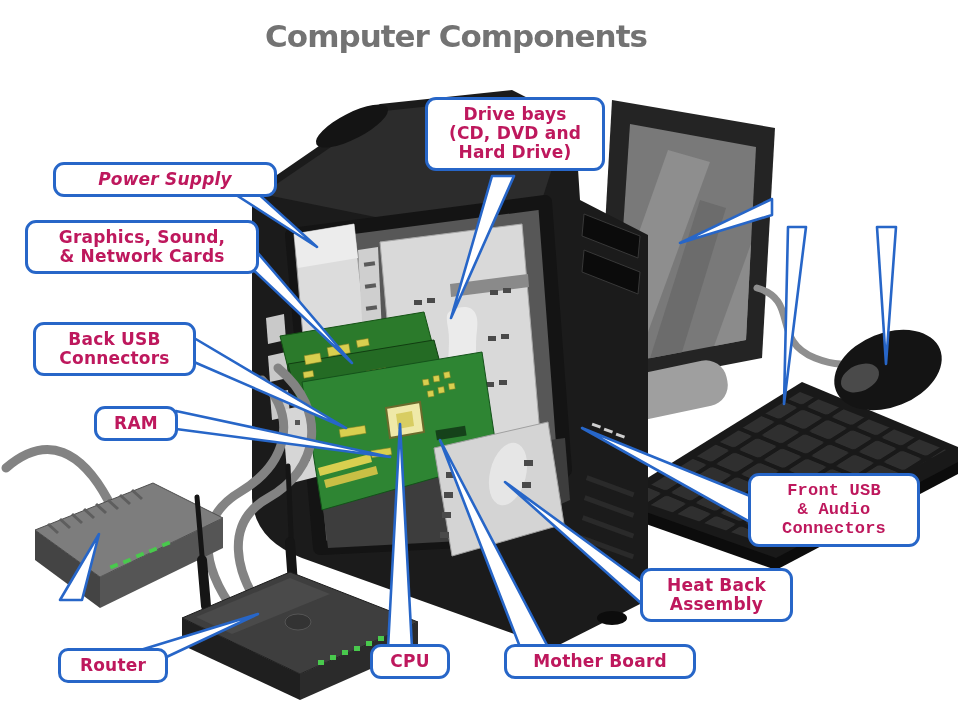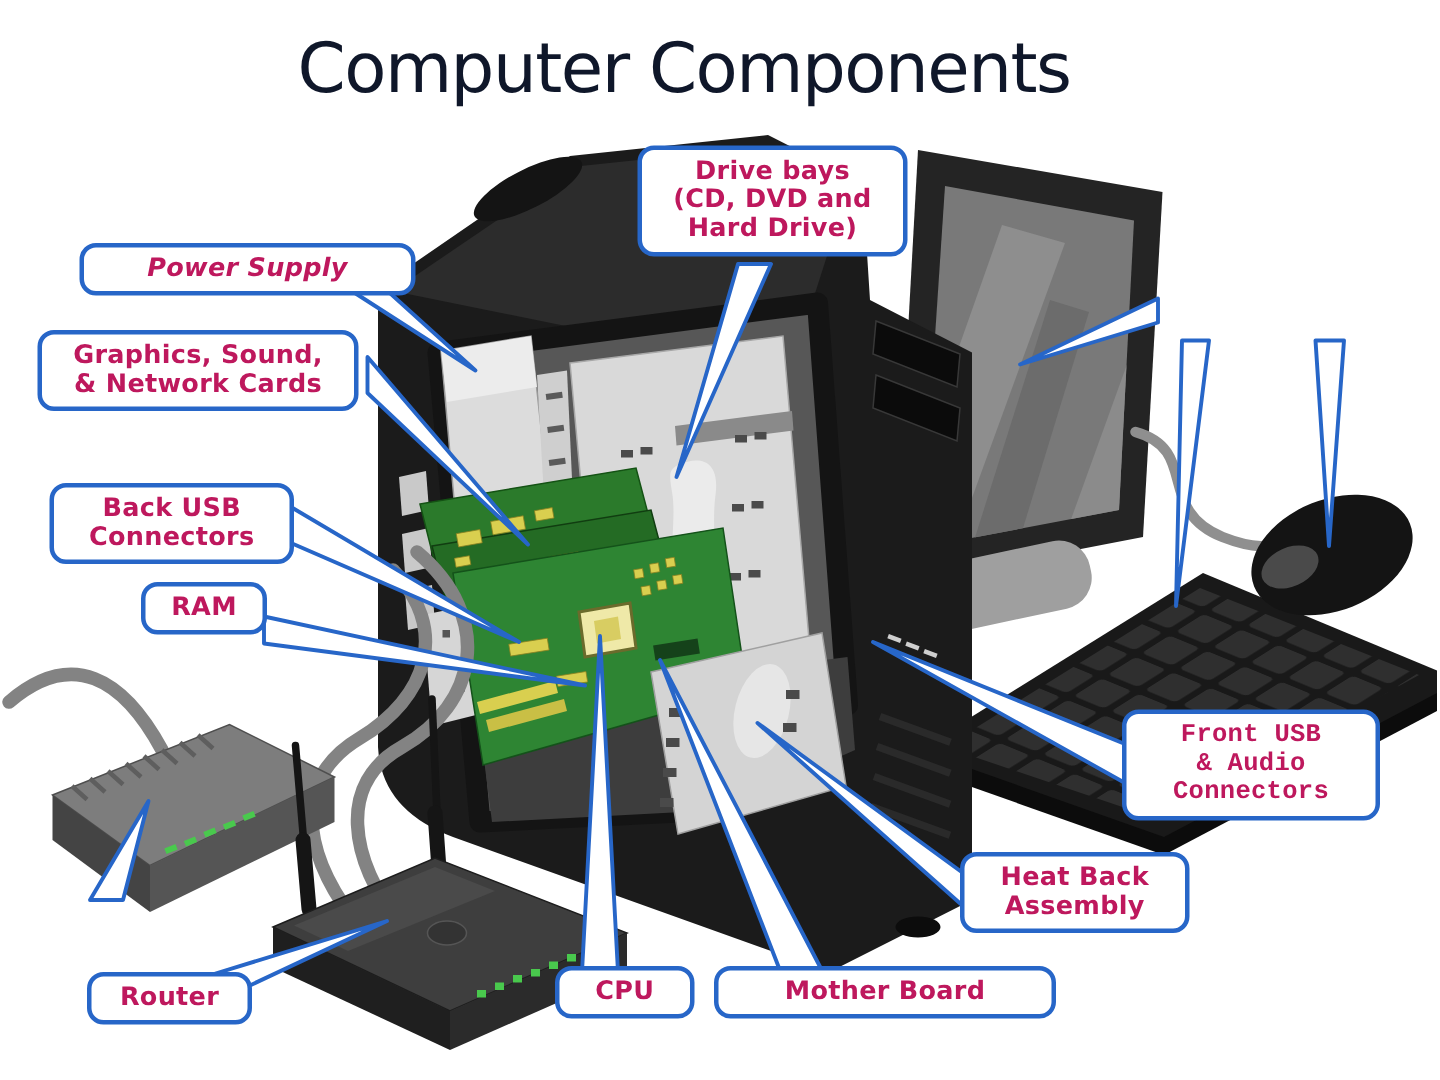--- a/index.html
+++ b/index.html
@@ -1,33 +1,33 @@
 <!DOCTYPE html>
 <html><head>
 <meta charset="utf-8">
 <style>
   html,body{margin:0;padding:0;background:#fff;}
   .stage{position:relative;width:960px;height:720px;background:#ffffff;overflow:hidden;
          font-family:"DejaVu Sans",sans-serif;}
   .title{position:absolute;left:0;top:18px;width:912px;text-align:center;margin:0;
-         font-family:"DejaVu Sans",sans-serif;font-weight:400;font-size:46px;
-         letter-spacing:-1px;color:#0f172a;}
+         font-family:"DejaVu Sans",sans-serif;font-weight:700;font-size:31px;
+         letter-spacing:-1px;color:#737373;}
   .scene{position:absolute;left:0;top:0;width:960px;height:720px;}
   .callout{position:absolute;z-index:3;background:#fff;border:3px solid #2766c8;
            border-radius:11px;color:#be185d;text-align:center;white-space:pre-line;
            font-weight:600;font-size:17px;line-height:1.13;letter-spacing:.2px;
            padding:5px 8px;box-sizing:border-box;}
   #lbl-power-supply {left:53px; top:162px; width:224px;font-style:italic;}
-  #lbl-graphics     {left:25px; top:220px; width:214px;}
+  #lbl-graphics     {left:25px; top:220px; width:234px;}
   #lbl-back-usb     {left:33px; top:322px; width:163px;}
-  #lbl-ram          {left:94px; top:388px; width:84px;}
+  #lbl-ram          {left:94px; top:406px; width:84px;}
   #lbl-modem        {left:40px; top:596px; width:92px;}
-  #lbl-router       {left:58px; top:648px; width:110px;}
-  #lbl-cpu          {left:370px;top:644px; width:93px;}
-  #lbl-motherboard  {left:476px;top:644px; width:228px;}
+  #lbl-router       {left:58px; top:648px; width:110px;border-radius:10px;}
+  #lbl-cpu          {left:370px;top:644px; width:80px;}
+  #lbl-motherboard  {left:504px;top:644px; width:192px;}
   #lbl-heat-sink    {left:640px;top:568px; width:153px;}
   #lbl-front-usb    {left:748px;top:473px; width:172px;font-family:Liberation Mono, monospace;}
   #lbl-drive-bays   {left:425px;top:97px;  width:180px;}
   #lbl-peripherals  {left:770px;top:191px; width:152px;}
 </style>
 </head>
 <body>
 
 <div class="stage">
 

